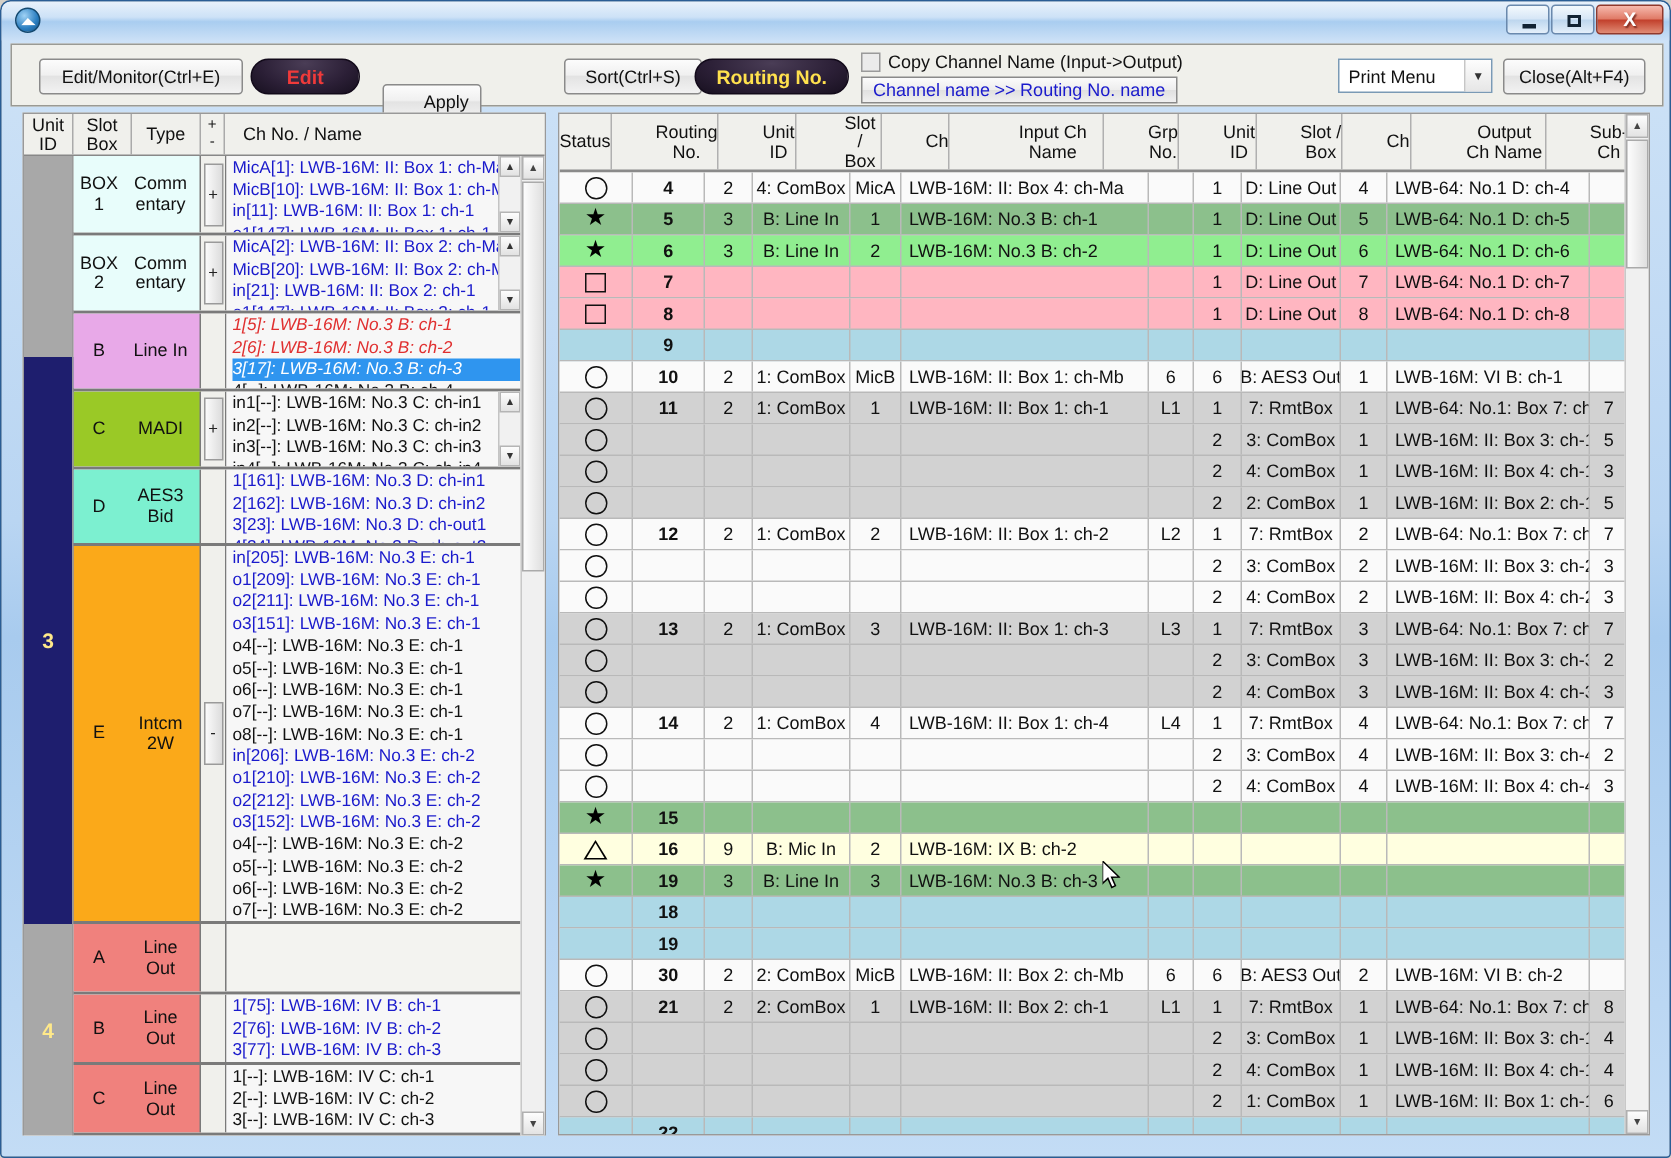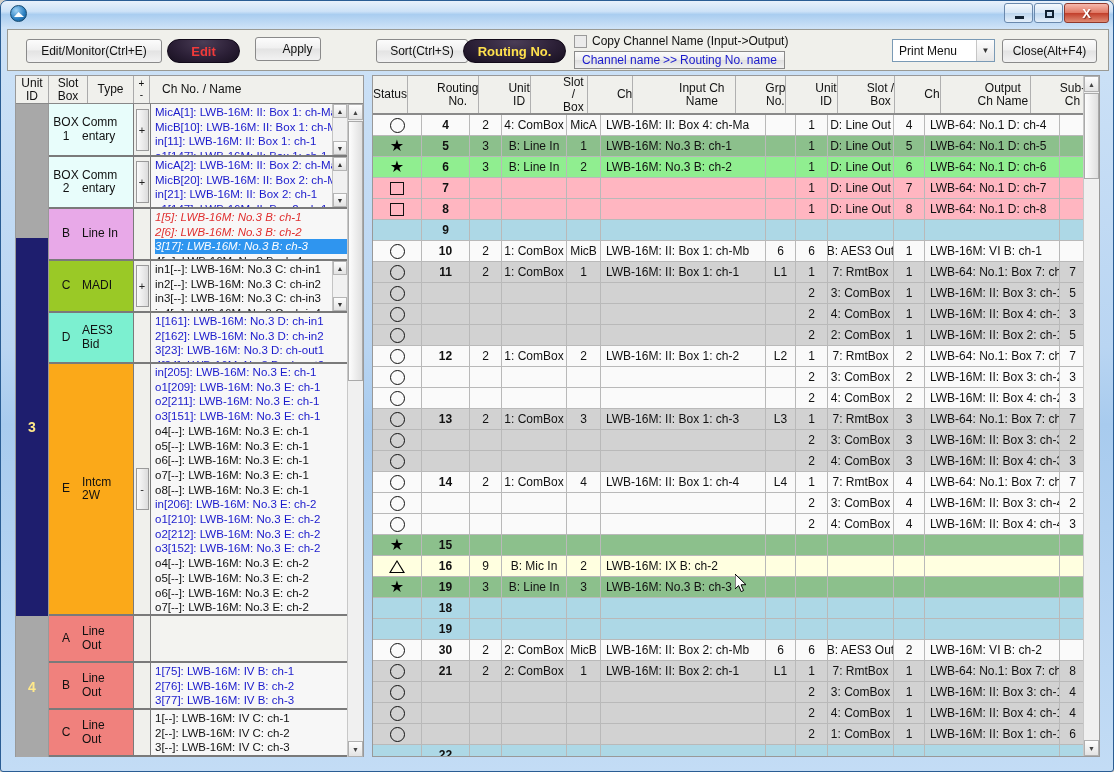--- a/index.html
+++ b/index.html
@@ -178,21 +178,21 @@
     overflow: hidden;
   }
   .slot-box {
     width: 85px;
     display: flex; align-items: center; justify-content: center;
     border-right: 1px solid #7a7a7a;
     font-size: 12px; color: #111;
     text-align: center; line-height: 1.1;
   }
   .slot-box .sb-letter { width: 32px; text-align: center; }
-  .slot-box .sb-type { width: 50px; text-align: left; }
+  .slot-box .sb-type { width: 50px; text-align: center; }
   .pm-col {
     width: 17px;
     display: flex; align-items: center; justify-content: center;
     border-right: 1px solid #7a7a7a;
     background: #f0f0ec;
   }
   .pm-btn {
     width: 13px; height: 40px;
     background: linear-gradient(to right,#fbfbfb,#dcdcdc);
     border: 1px solid #9a9a9a;
@@ -337,21 +337,21 @@
         </div>
       <div class="win-btn close">
           <span class="glyph">X</span>
         </div>
     </div>
   </div>
 
   <div id="toolbar">
     <div class="btn3d" style="left:18px; top:9px; width:136px; height:24px;">Edit/Monitor(Ctrl+E)</div>
     <div class="btn-dark" id="btn-edit" style="left:159px; top:9px; width:73px; height:24px;">Edit</div>
-    <div class="btn3d" style="left:247px; top:7px; width:66px; height:24px;padding-left:19px;">Apply</div>
+    <div class="btn3d" style="left:247px; top:26px; width:66px; height:24px;padding-left:19px;">Apply</div>
     <div class="btn3d" style="left:368px; top:9px; width:92px; height:24px;">Sort(Ctrl+S)</div>
     <div class="btn-dark" id="btn-routing-no" style="left:455px; top:9px; width:103px; height:24px;">Routing No.</div>
 
     <div id="chk-copy-wrap">
       <span id="chk-copy"></span>
       <span>Copy Channel Name (Input-&gt;Output)</span>
     </div>
 
     <div id="btn-chname">
       <span class="cn-blue">Channel name</span>

